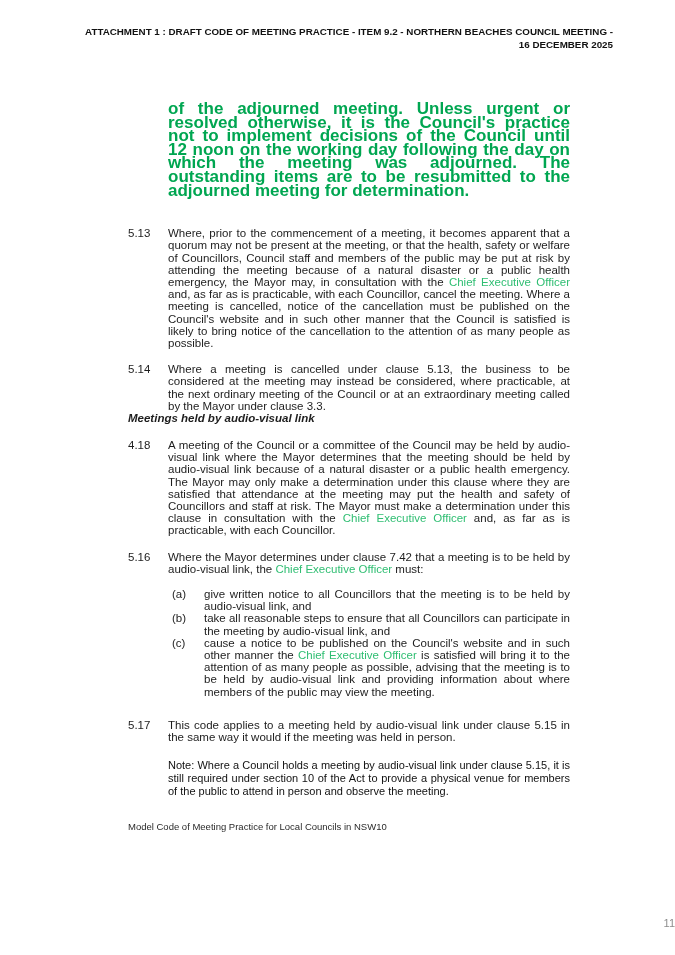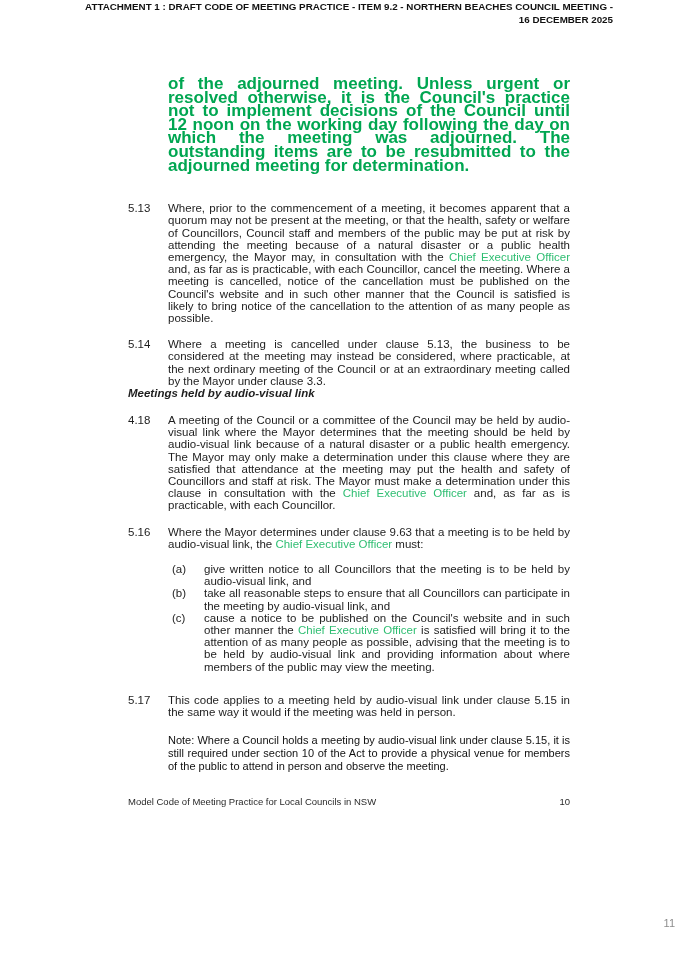--- a/index.html
+++ b/index.html
@@ -6,20 +6,21 @@
   .page {
     position: relative;
     width: 675px;
     height: 955px;
     background: #ffffff;
     overflow: hidden;
     font-family: "Liberation Sans", sans-serif;
     color: #1d1d1d;
   }
   .header {
+    padding-top: 25px;
     margin-left: 47px;
     margin-right: 62px;
     text-align: right;
     font-weight: bold;
     font-size: 9.8px;
     line-height: 13px;
     color: #111111;
   }
   .content {
     margin-left: 128px;
@@ -65,21 +66,21 @@
     margin: 16px 0 8px 40px;
     font-weight: normal;
     font-size: 11px;
     line-height: 12.7px;
     text-align: justify;
     color: #111111;
   }
   .doc-footer {
     margin-top: 24px;
     display: flex;
-    justify-content: space-between;
+    justify-content: flex-start;
     font-size: 9.5px;
     line-height: 12px;
     color: #2a2a2a;
   }
   .viewer-page-num {
     position: absolute;
     bottom: 26px;
     left: 0;
     width: 100%;
     text-align: right;
@@ -113,21 +114,21 @@
 
     <div class="section-heading">Meetings held by audio-visual link</div>
 
     <div class="clause">
       <div class="num">4.18</div>
       <div class="body"><span>A meeting of the Council or a committee of the Council may be held by audio-visual link where the Mayor determines that the meeting should be held by audio-visual link because of a natural disaster or a public health emergency. The Mayor may only make a determination under this clause where they are satisfied that attendance at the meeting may put the health and safety of Councillors and staff at risk. The Mayor must make a determination under this clause in consultation with the </span><span class="green-link">Chief Executive Officer</span><span> and, as far as is practicable, with each Councillor.</span></div>
     </div>
 
     <div class="clause">
       <div class="num">5.16</div>
-      <div class="body"><span>Where the Mayor determines under clause 9.63 that a meeting is to be held by audio-visual link, the </span><span class="green-link">Chief Executive Officer</span><span> must:</span></div>
+      <div class="body"><span>Where the Mayor determines under clause 7.42 that a meeting is to be held by audio-visual link, the </span><span class="green-link">Chief Executive Officer</span><span> must:</span></div>
     </div>
 
     <div class="subitems">
       <div class="subitem">
         <div class="slabel">(a)</div>
         <div class="sbody">give written notice to all Councillors that the meeting is to be held by audio-visual link, and</div>
       </div>
       <div class="subitem">
         <div class="slabel">(b)</div>
         <div class="sbody">take all reasonable steps to ensure that all Councillors can participate in the meeting by audio-visual link, and</div>

